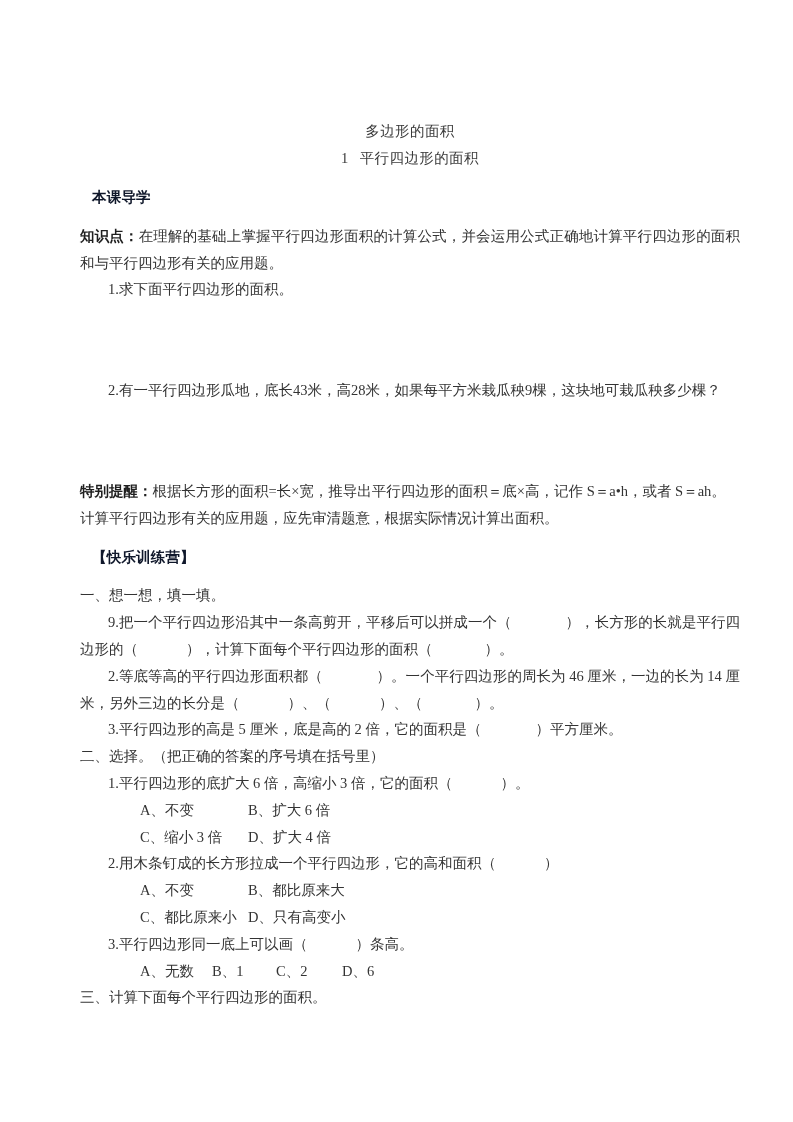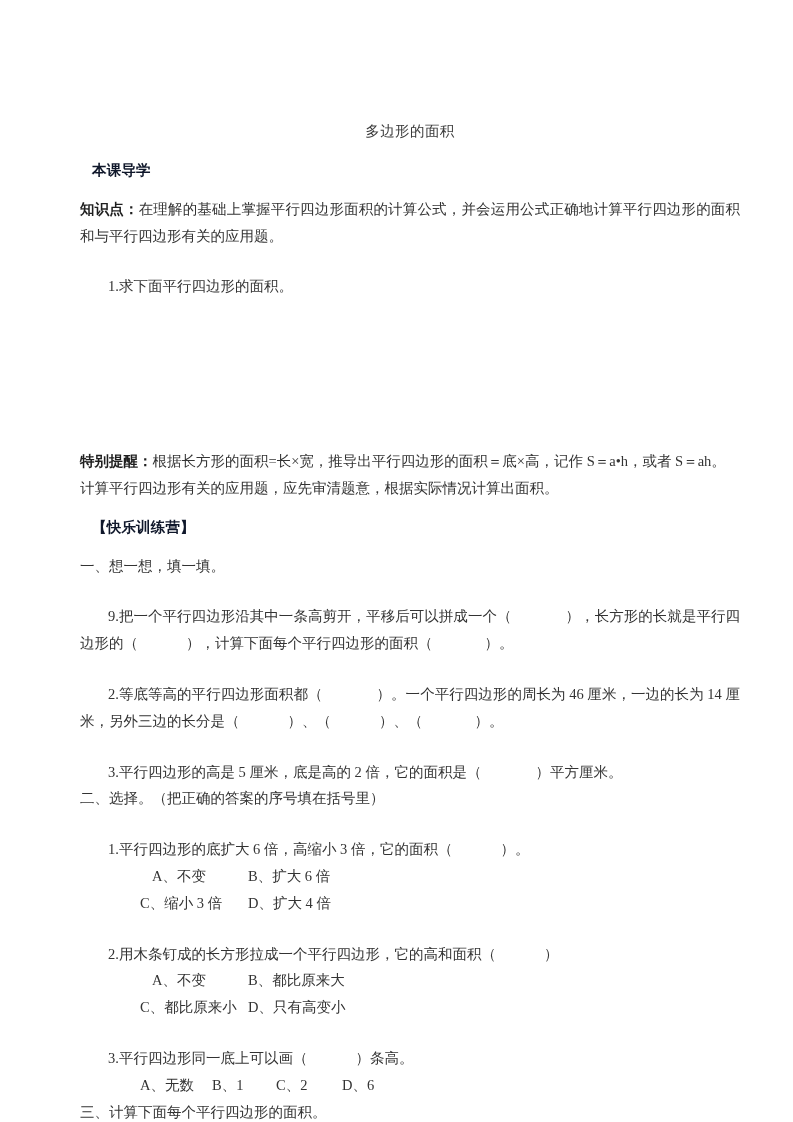--- a/index.html
+++ b/index.html
@@ -64,21 +64,20 @@
     line-height: 26.8px;
     letter-spacing: 0.2px;
     margin: 12px;
   }
   .lead {
     font-weight: bold;
     color: #1f1f1f;
   }
   .indent2 {
     text-indent: 28px;
-    margin-top: 24px;
   }
   .gap-block {
     height: 74px;
   }
 
   
   .blank {
     display: inline-block;
   }
   .blank.w1 { width: 54px; }
@@ -89,44 +88,46 @@
   .mc-row {
     font-size: 14.5px;
     line-height: 26.8px;
     color: #333333;
     text-indent: 30px;
     white-space: pre;
   }
   .opt {
     display: inline-block;
   }
-  .opt.c1 { width: 108px; text-align: center; }
+  .opt.c1 { width: 108px; }
   .opt.c2 { width: auto; }
   .opt.s1 { width: 72px; }
   .opt.s2 { width: 64px; }
   .opt.s3 { width: 66px; }
 
   .tail-space { height: 10px; }
 </style>
 </head>
 <body>
 
 <div class="page">
   <div class="content">
 
     <div class="doc-title">多边形的面积</div>
+    <div class="doc-subtitle"><span class="num">1</span><span>平行四边形的面积</span></div>
 
     <div class="red-head">本课导学</div>
 
     <p class="para"><span class="lead">知识点：</span><span>在理解的基础上掌握平行四边形面积的计算公式，并会运用公式正确地计算平行四边形的面积和与平行四边形有关的应用题。</span></p>
 
     <p class="para indent2">1.求下面平行四边形的面积。</p>
 
     <div class="gap-block"></div>
 
+    <p class="para indent2">2.有一平行四边形瓜地，底长43米，高28米，如果每平方米栽瓜秧9棵，这块地可栽瓜秧多少棵？</p>
 
     <div class="gap-block"></div>
 
     <p class="para"><span class="lead">特别提醒：</span><span>根据长方形的面积=长×宽，推导出平行四边形的面积＝底×高，记作 S＝a•h，或者 S＝ah。</span></p>
     <p class="para">计算平行四边形有关的应用题，应先审清题意，根据实际情况计算出面积。</p>
 
     <div class="red-head">【快乐训练营】</div>
 
     <p class="para">一、想一想，填一填。</p>
 

